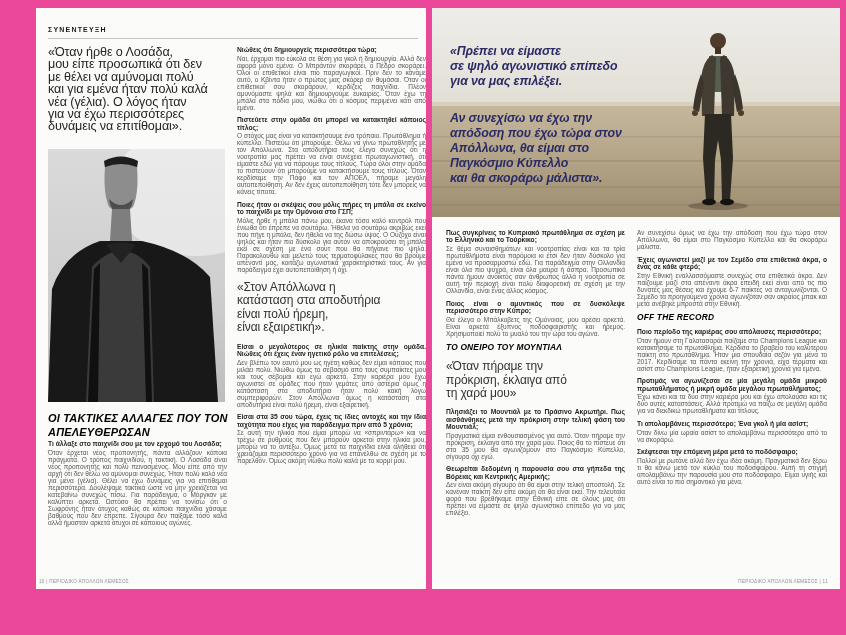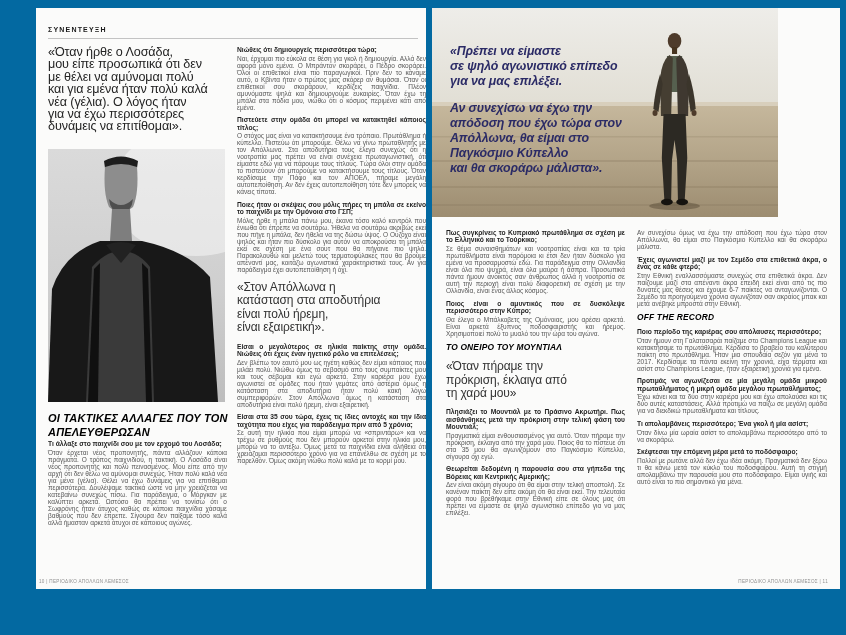--- a/index.html
+++ b/index.html
@@ -2,21 +2,21 @@
 <html><head>
 <meta charset="utf-8">
 <style>
   * { margin:0; padding:0; box-sizing:border-box; }
   html,body { width:846px; height:635px; }
   body {
     background:#2e2e2e;
     font-family:"Liberation Sans","DejaVu Sans",sans-serif;
     overflow:hidden;
   }
-  .screen { position:relative; width:846px; height:635px; background:#0369a1; overflow:hidden; }
+  .screen { position:relative; width:846px; height:635px; background:#ec4899; overflow:hidden; }
 
   .page { position:absolute; top:8px; height:581px; background:#fbfbfa; overflow:hidden; }
   .page-left  { left:36px;  width:390px; }
   .page-right { left:432px; width:408px; }
 
   
   .kicker {
     position:absolute; left:12px; top:18px;
     font-size:7px; font-weight:700; letter-spacing:1.2px; color:#1a1a1a;
   }
@@ -57,27 +57,27 @@
     margin:8px 0 8px;
   }
   .col-heading {
     font-size:8.4px; font-weight:700; font-style:italic; color:#000;
     letter-spacing:.2px; margin:4px 0 6px;
   }
 
   .preline { white-space:pre-line; }
 
   
-  .photo-right { position:absolute; left:0; top:0; width:346px; height:209px; }
+  .photo-right { position:absolute; left:0; top:0; width:408px; height:209px; }
   .photo-quote {
     position:absolute; left:18px; top:36px;
     font-size:12.4px; line-height:15px; font-weight:700; font-style:italic;
     color:#2b2b66; letter-spacing:-0.1px;
   }
-  .photo-quote-2 { margin-top:12px; }
+  .photo-quote-2 { margin-top:22px; }
 
   
   .folio {
     position:absolute; top:571px; font-size:4.6px; color:#909090; letter-spacing:.3px;
   }
   .folio-left  { left:3px; }
   .folio-right { right:12px; }
 </style>
 </head>
 <body>

